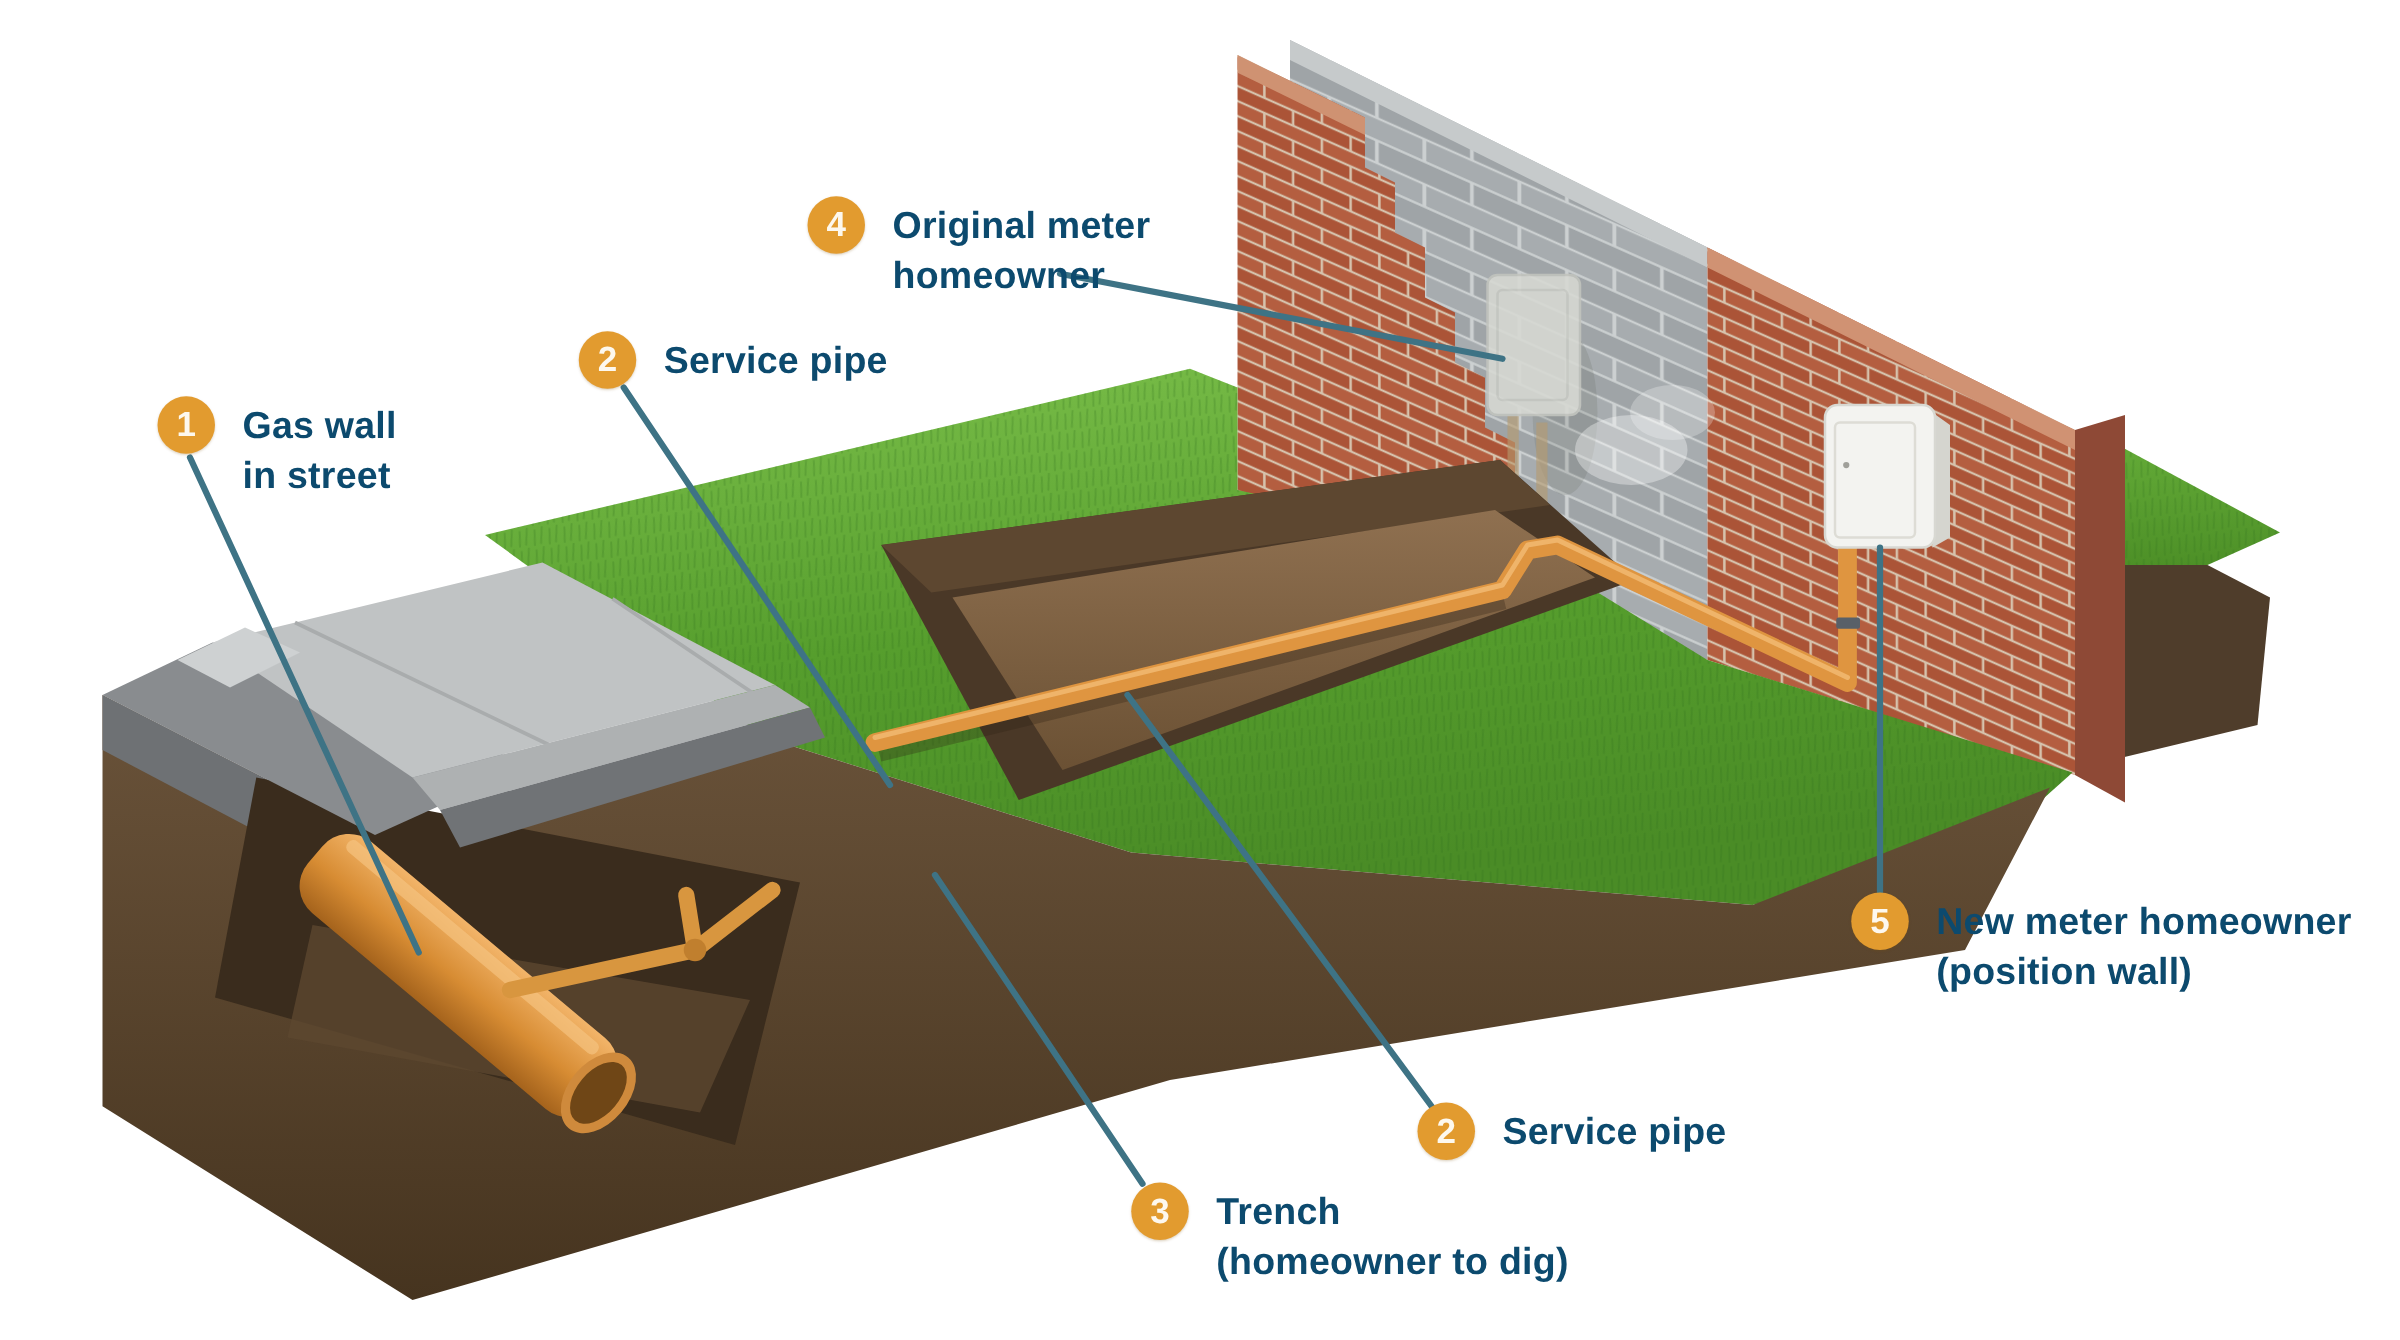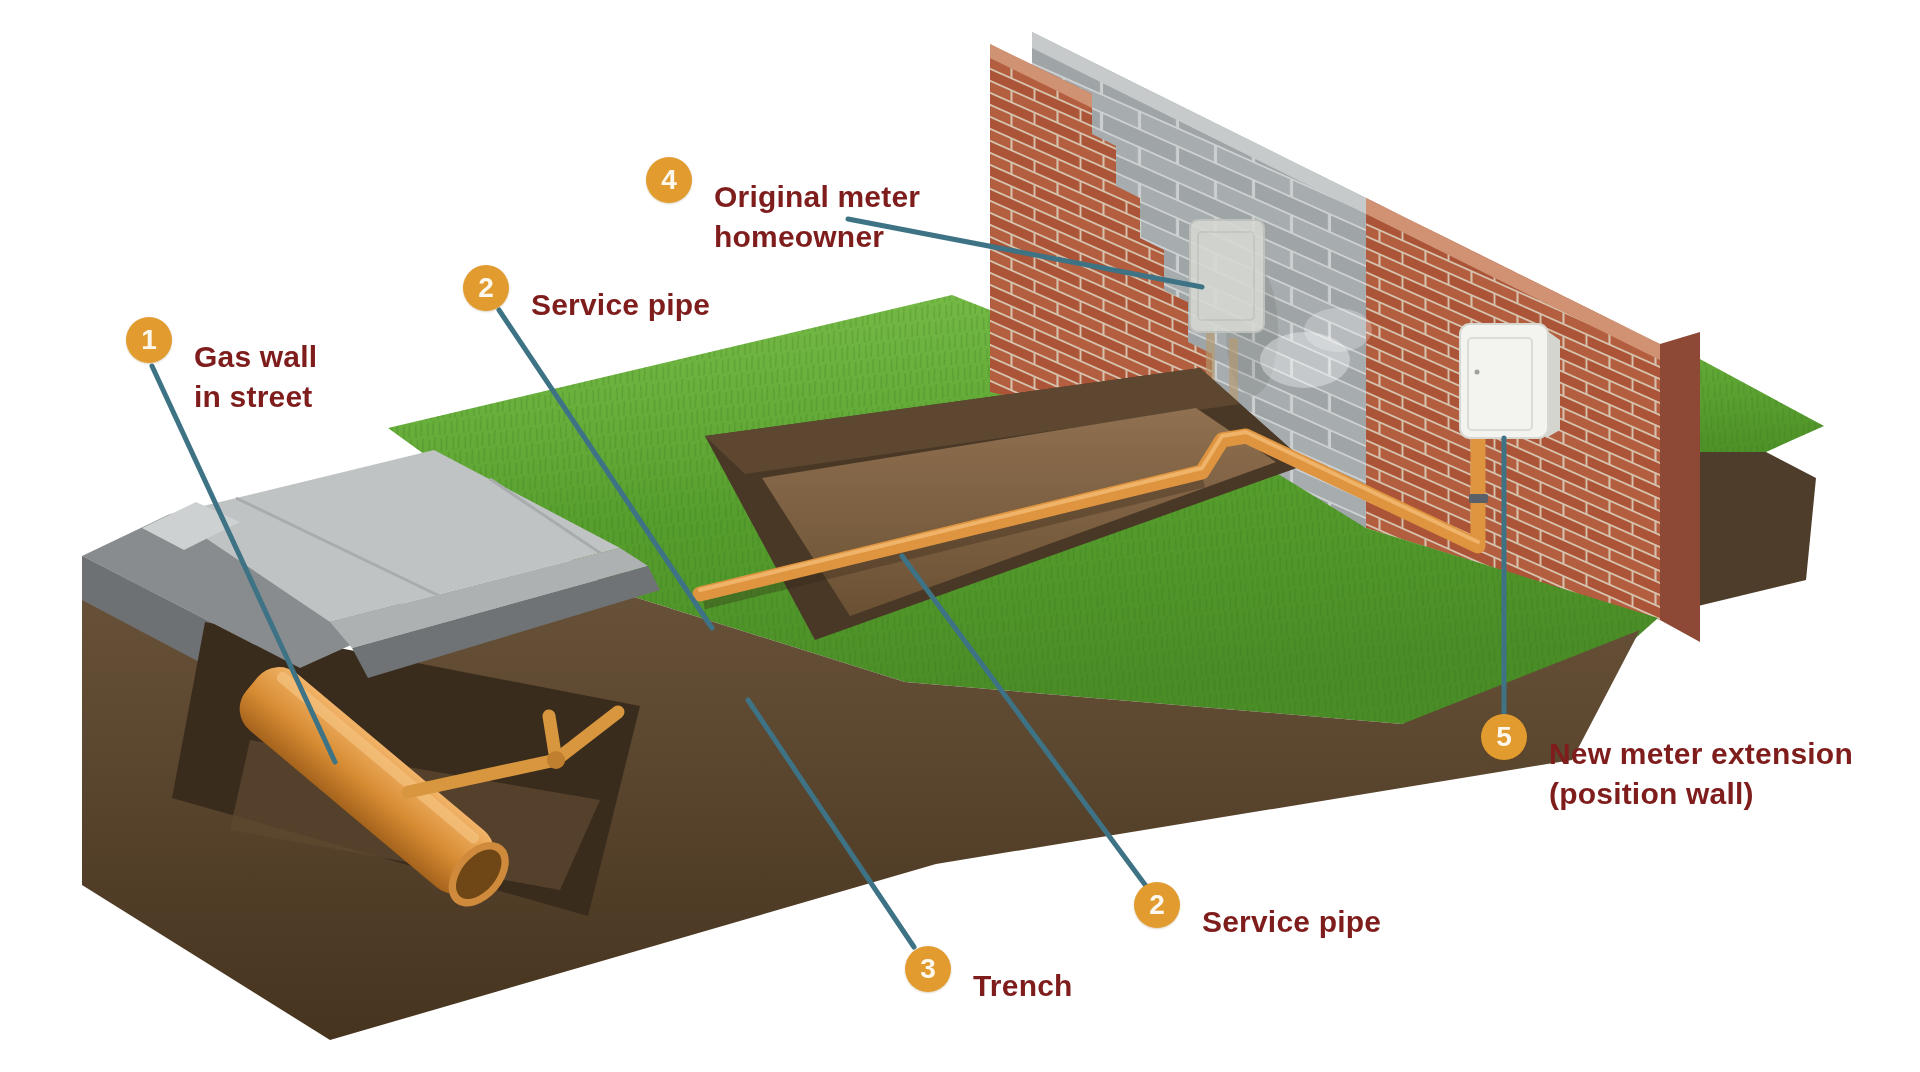--- a/index.html
+++ b/index.html
@@ -4,22 +4,22 @@
 <style>
   html,body{margin:0;padding:0;background:#ffffff;}
   body{width:1920px;height:1072px;position:relative;overflow:hidden;
        font-family:"Liberation Sans","DejaVu Sans",sans-serif;}
   #scene{position:absolute;left:0;top:0;width:1920px;height:1072px;}
   .label{position:absolute;display:flex;align-items:flex-start;gap:22px;}
   .badge{flex:0 0 auto;width:46px;height:46px;border-radius:50%;
          background:#e29b2f;color:#fdf8ee;font-weight:bold;font-size:28px;
          line-height:46px;text-align:center;
          box-shadow:0 1px 2px rgba(120,80,10,.25);}
-  .ltext{padding-top:4px;color:#7f1d1d;font-weight:bold;font-size:30px;line-height:40px;
-         white-space:nowrap;letter-spacing:.2px;margin-top:16px;}
+  .ltext{padding-top:4px;color:#0c4a6e;font-weight:bold;font-size:30px;line-height:40px;
+         white-space:nowrap;letter-spacing:.2px;}
   .ltext .line{display:block;}
   .ltext .line:empty{display:none;}
 </style>
 </head>
 <body>
 
 <svg id="scene" viewBox="0 0 1920 1072" xmlns="http://www.w3.org/2000/svg">
   <defs>
     <pattern id="pbrick" width="46" height="24" patternUnits="userSpaceOnUse" patternTransform="skewY(24)">
       <rect width="46" height="24" fill="#d6c2ac"></rect>
@@ -181,31 +181,32 @@
   <span class="badge">4</span>
   <span class="ltext">
     <span class="line">Original meter</span>
     <span class="line">homeowner</span>
   </span>
 </div>
 
 <div class="label" style="left:1481px;top:714px">
   <span class="badge">5</span>
   <span class="ltext">
-    <span class="line">New meter extension</span>
+    <span class="line">New meter homeowner</span>
     <span class="line">(position wall)</span>
   </span>
 </div>
 
 <div class="label" style="left:1134px;top:882px">
   <span class="badge">2</span>
   <span class="ltext">
     <span class="line">Service pipe</span>
 
   </span>
 </div>
 
 <div class="label" style="left:905px;top:946px">
   <span class="badge">3</span>
   <span class="ltext">
     <span class="line">Trench</span>
+    <span class="line">(homeowner to dig)</span>
   </span>
 </div>
 
 </body></html>

